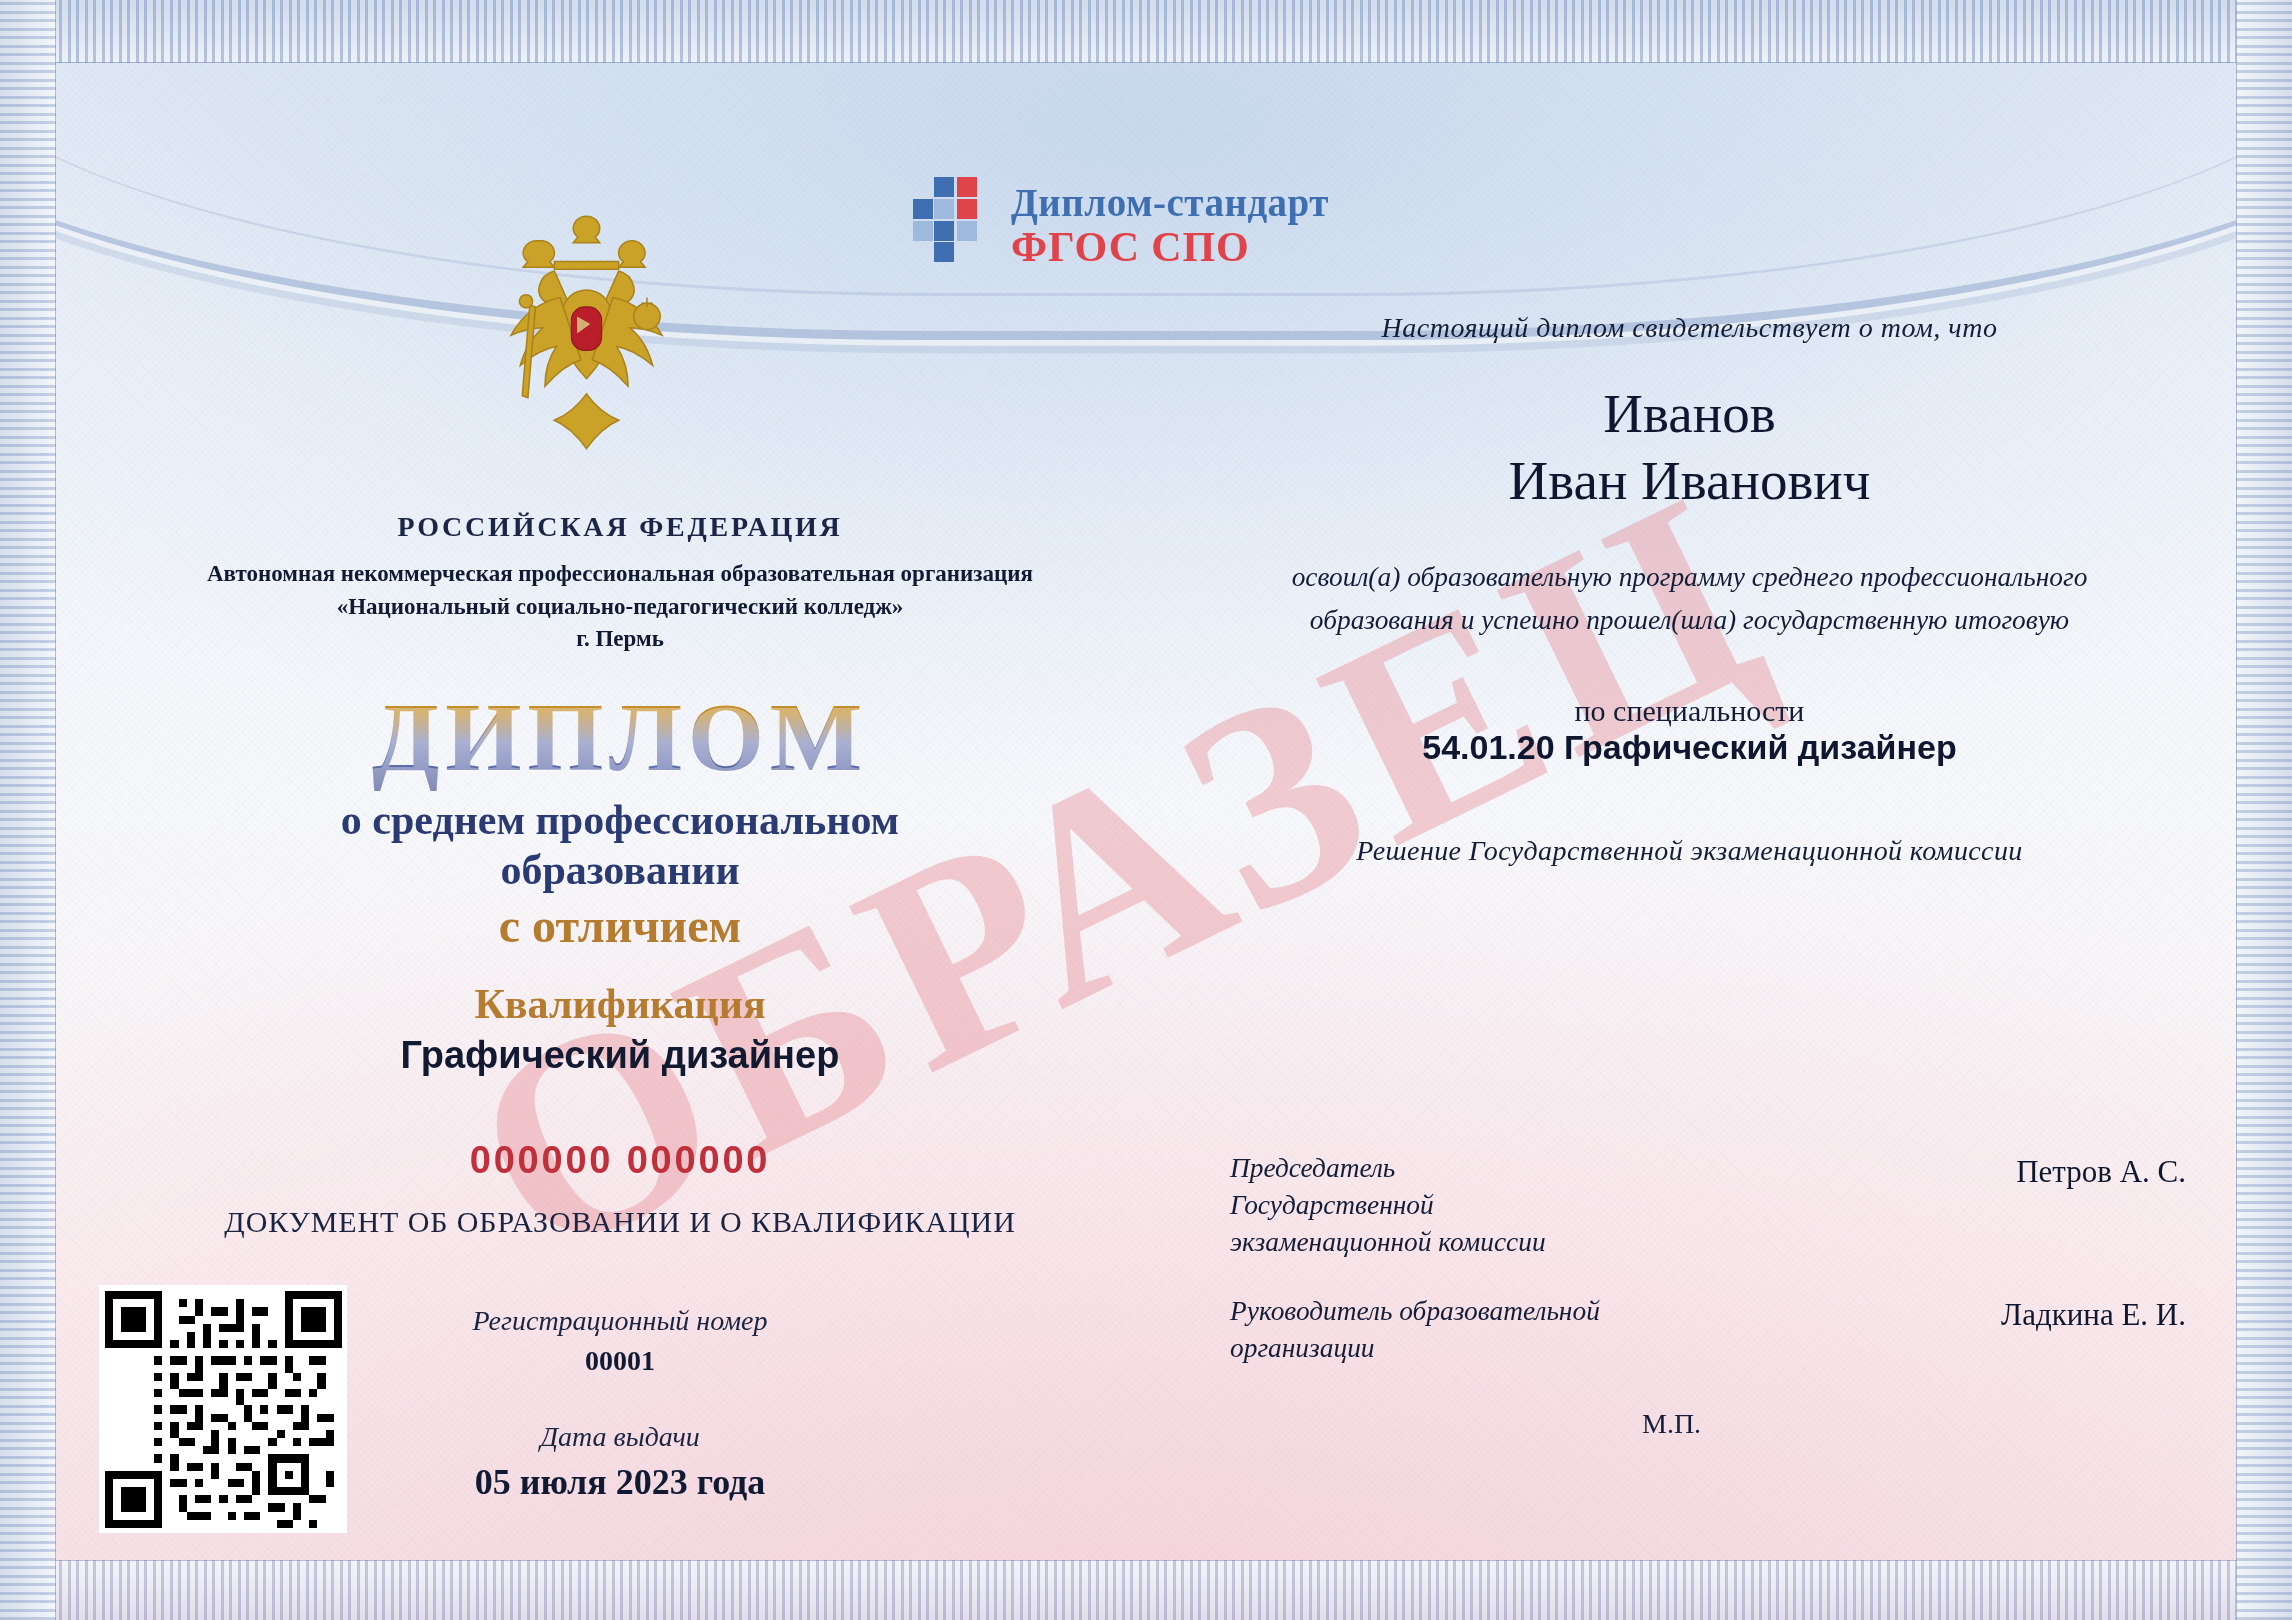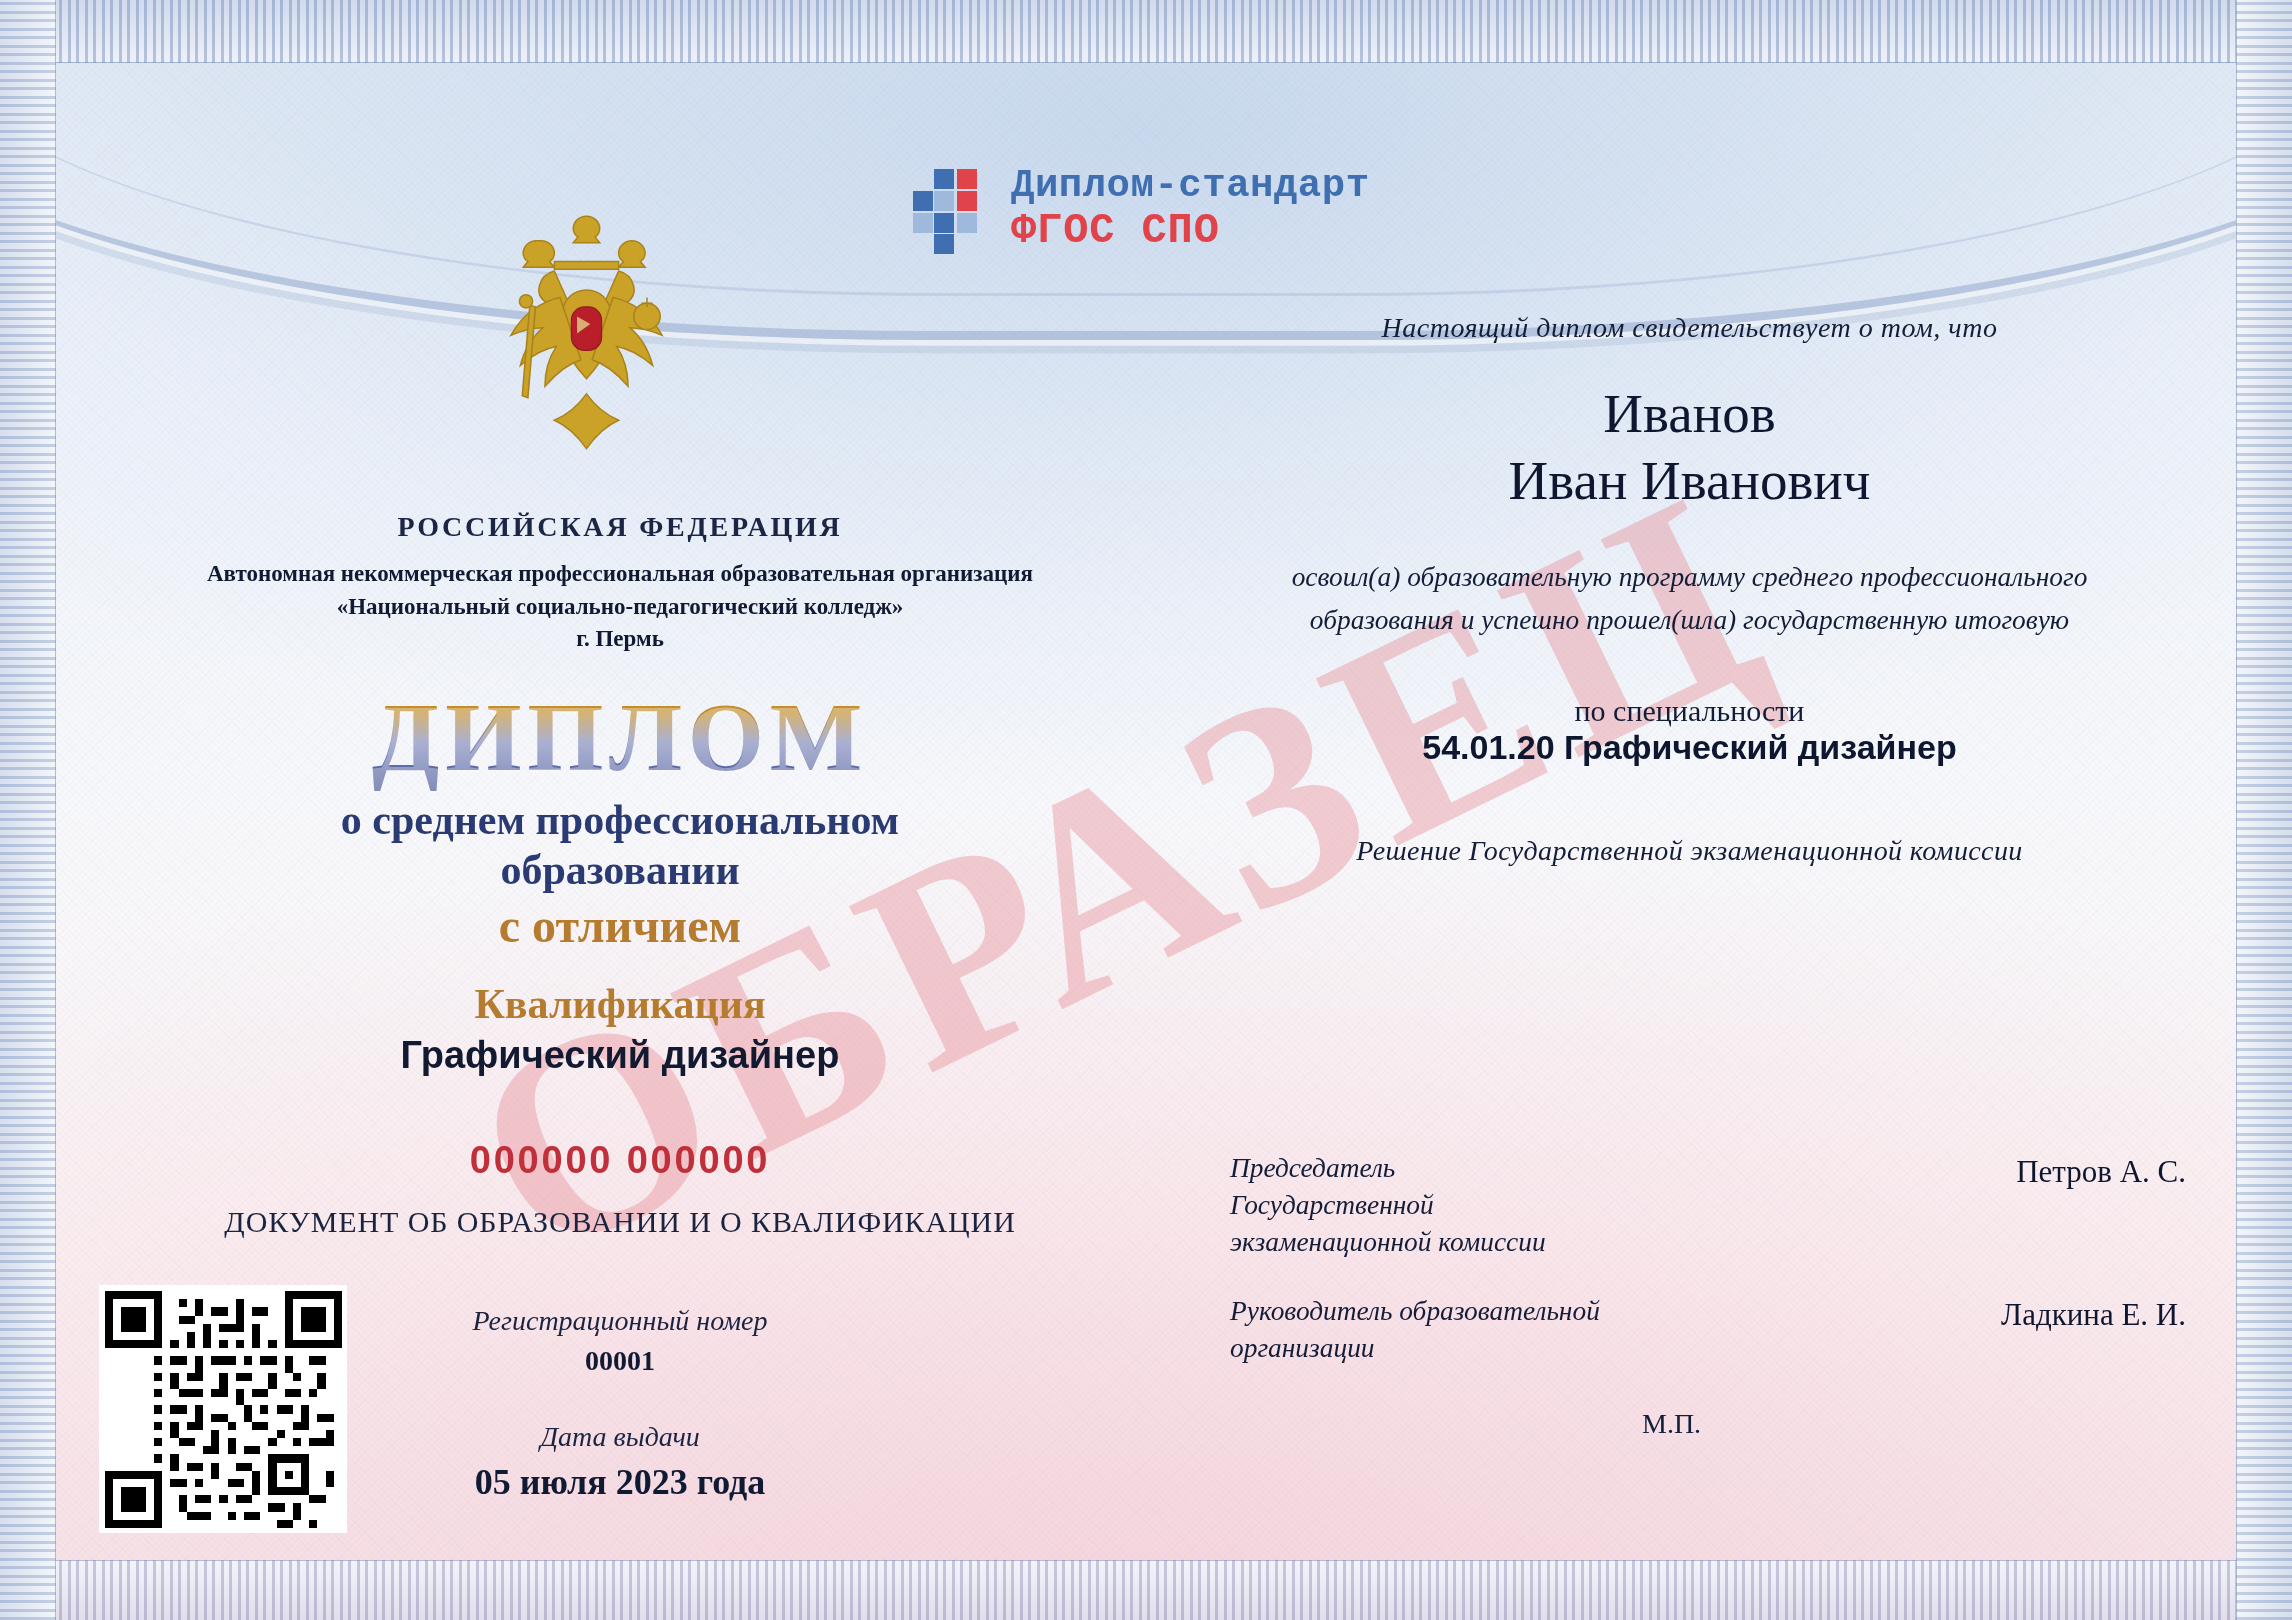--- a/index.html
+++ b/index.html
@@ -114,21 +114,21 @@
     gap: 17px;
   }
   .logo-mark { position: relative; width: 81px; height: 81px; }
   .logo-mark i {
     position: absolute;
     display: block;
     width: 20px; height: 20px;
     background: #3f6fb0;
   }
   .logo-mark i.red { background: #e0434a; }
-  .logo-text { line-height: 1.0; font-family: Liberation Mono, monospace; }
+  .logo-text { line-height: 1.0; font-family: Liberation Serif, serif; margin-top: 16px; }
   .logo-text .l1 {
     font-size: 39px; font-weight: 700; color: #3f6fb0; letter-spacing: 0.5px;
   }
   .logo-text .l2 {
     font-size: 42px; font-weight: 700; color: #e0434a; letter-spacing: 0.9px; margin-top: 3.8px;
   }
 
   
   .emblem {
     position: absolute;

